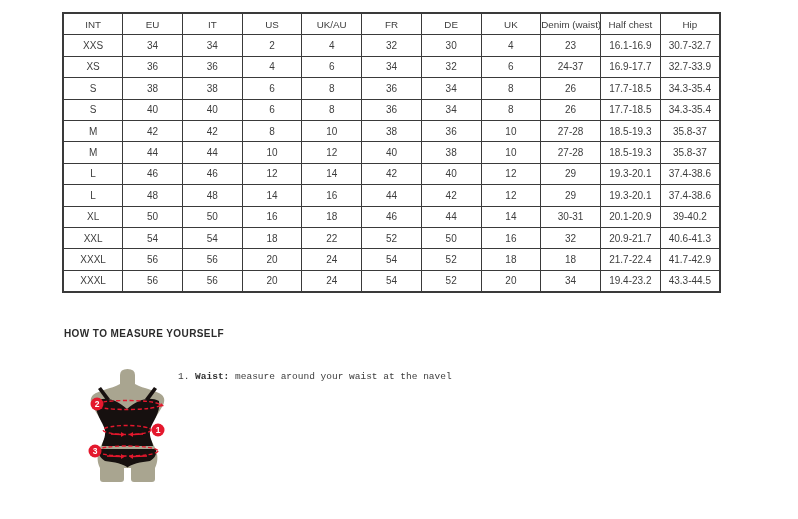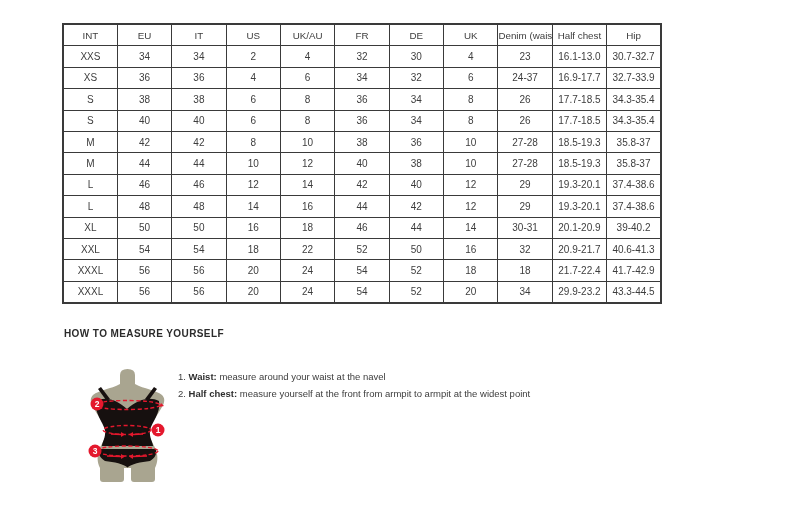--- a/index.html
+++ b/index.html
@@ -12,22 +12,22 @@
     position: relative;
     width: 798px;
     height: 519px;
     overflow: hidden;
   }
 
   
   .size-table {
     position: absolute;
     left: 62px;
-    top: 23px;
-    width: 600px;
+    top: 12px;
+    width: 659px;
     border-collapse: collapse;
     table-layout: fixed;
     border: 2px solid #3a3a3a;
   }
   .size-table th,
   .size-table td {
     border: 1px solid #3a3a3a;
     height: 20.4px;
     padding: 0;
     text-align: center;
@@ -59,20 +59,21 @@
   }
   .steps {
     position: absolute;
     left: 178px;
     top: 369px;
     margin: 0;
     padding: 0;
     list-style: none;
     font-size: 9.5px;
     color: #3d3d3d;
+    font-family: Liberation Mono, monospace;
   }
   .steps li {
     line-height: 16.5px;
     white-space: nowrap;
   }
   .steps .step-label { font-weight: 700; color: #2f2f2f; }
 </style>
 </head>
 <body>
 
@@ -96,21 +97,21 @@
       <tr>
         <td>XXS</td>
         <td>34</td>
         <td>34</td>
         <td>2</td>
         <td>4</td>
         <td>32</td>
         <td>30</td>
         <td>4</td>
         <td>23</td>
-        <td>16.1-13.0</td>
+        <td>16.1-16.9</td>
         <td>30.7-32.7</td>
       </tr>
       <tr>
         <td>XS</td>
         <td>36</td>
         <td>36</td>
         <td>4</td>
         <td>6</td>
         <td>34</td>
         <td>32</td>
@@ -239,21 +240,21 @@
       <tr>
         <td>XXXL</td>
         <td>56</td>
         <td>56</td>
         <td>20</td>
         <td>24</td>
         <td>54</td>
         <td>52</td>
         <td>20</td>
         <td>34</td>
-        <td>29.9-23.2</td>
+        <td>19.4-23.2</td>
         <td>43.3-44.5</td>
       </tr>
     </tbody>
 </table>
 
 <div class="measure-title">HOW TO MEASURE YOURSELF</div>
 
 <div class="figure-wrap">
   <svg width="105" height="122" viewBox="0 0 105 122">
 
@@ -341,18 +342,13 @@
     </g>
   </svg>
 </div>
 
 <ol class="steps">
   <li>
     <span>1.</span>
     <span class="step-label">Waist:</span>
     <span>measure around your waist at the navel</span>
   </li>
-  <li>
-    <span>2.</span>
-    <span class="step-label">Half chest:</span>
-    <span>measure yourself at the front from armpit to armpit at the widest point</span>
-  </li>
 </ol>
 
 </body></html>

